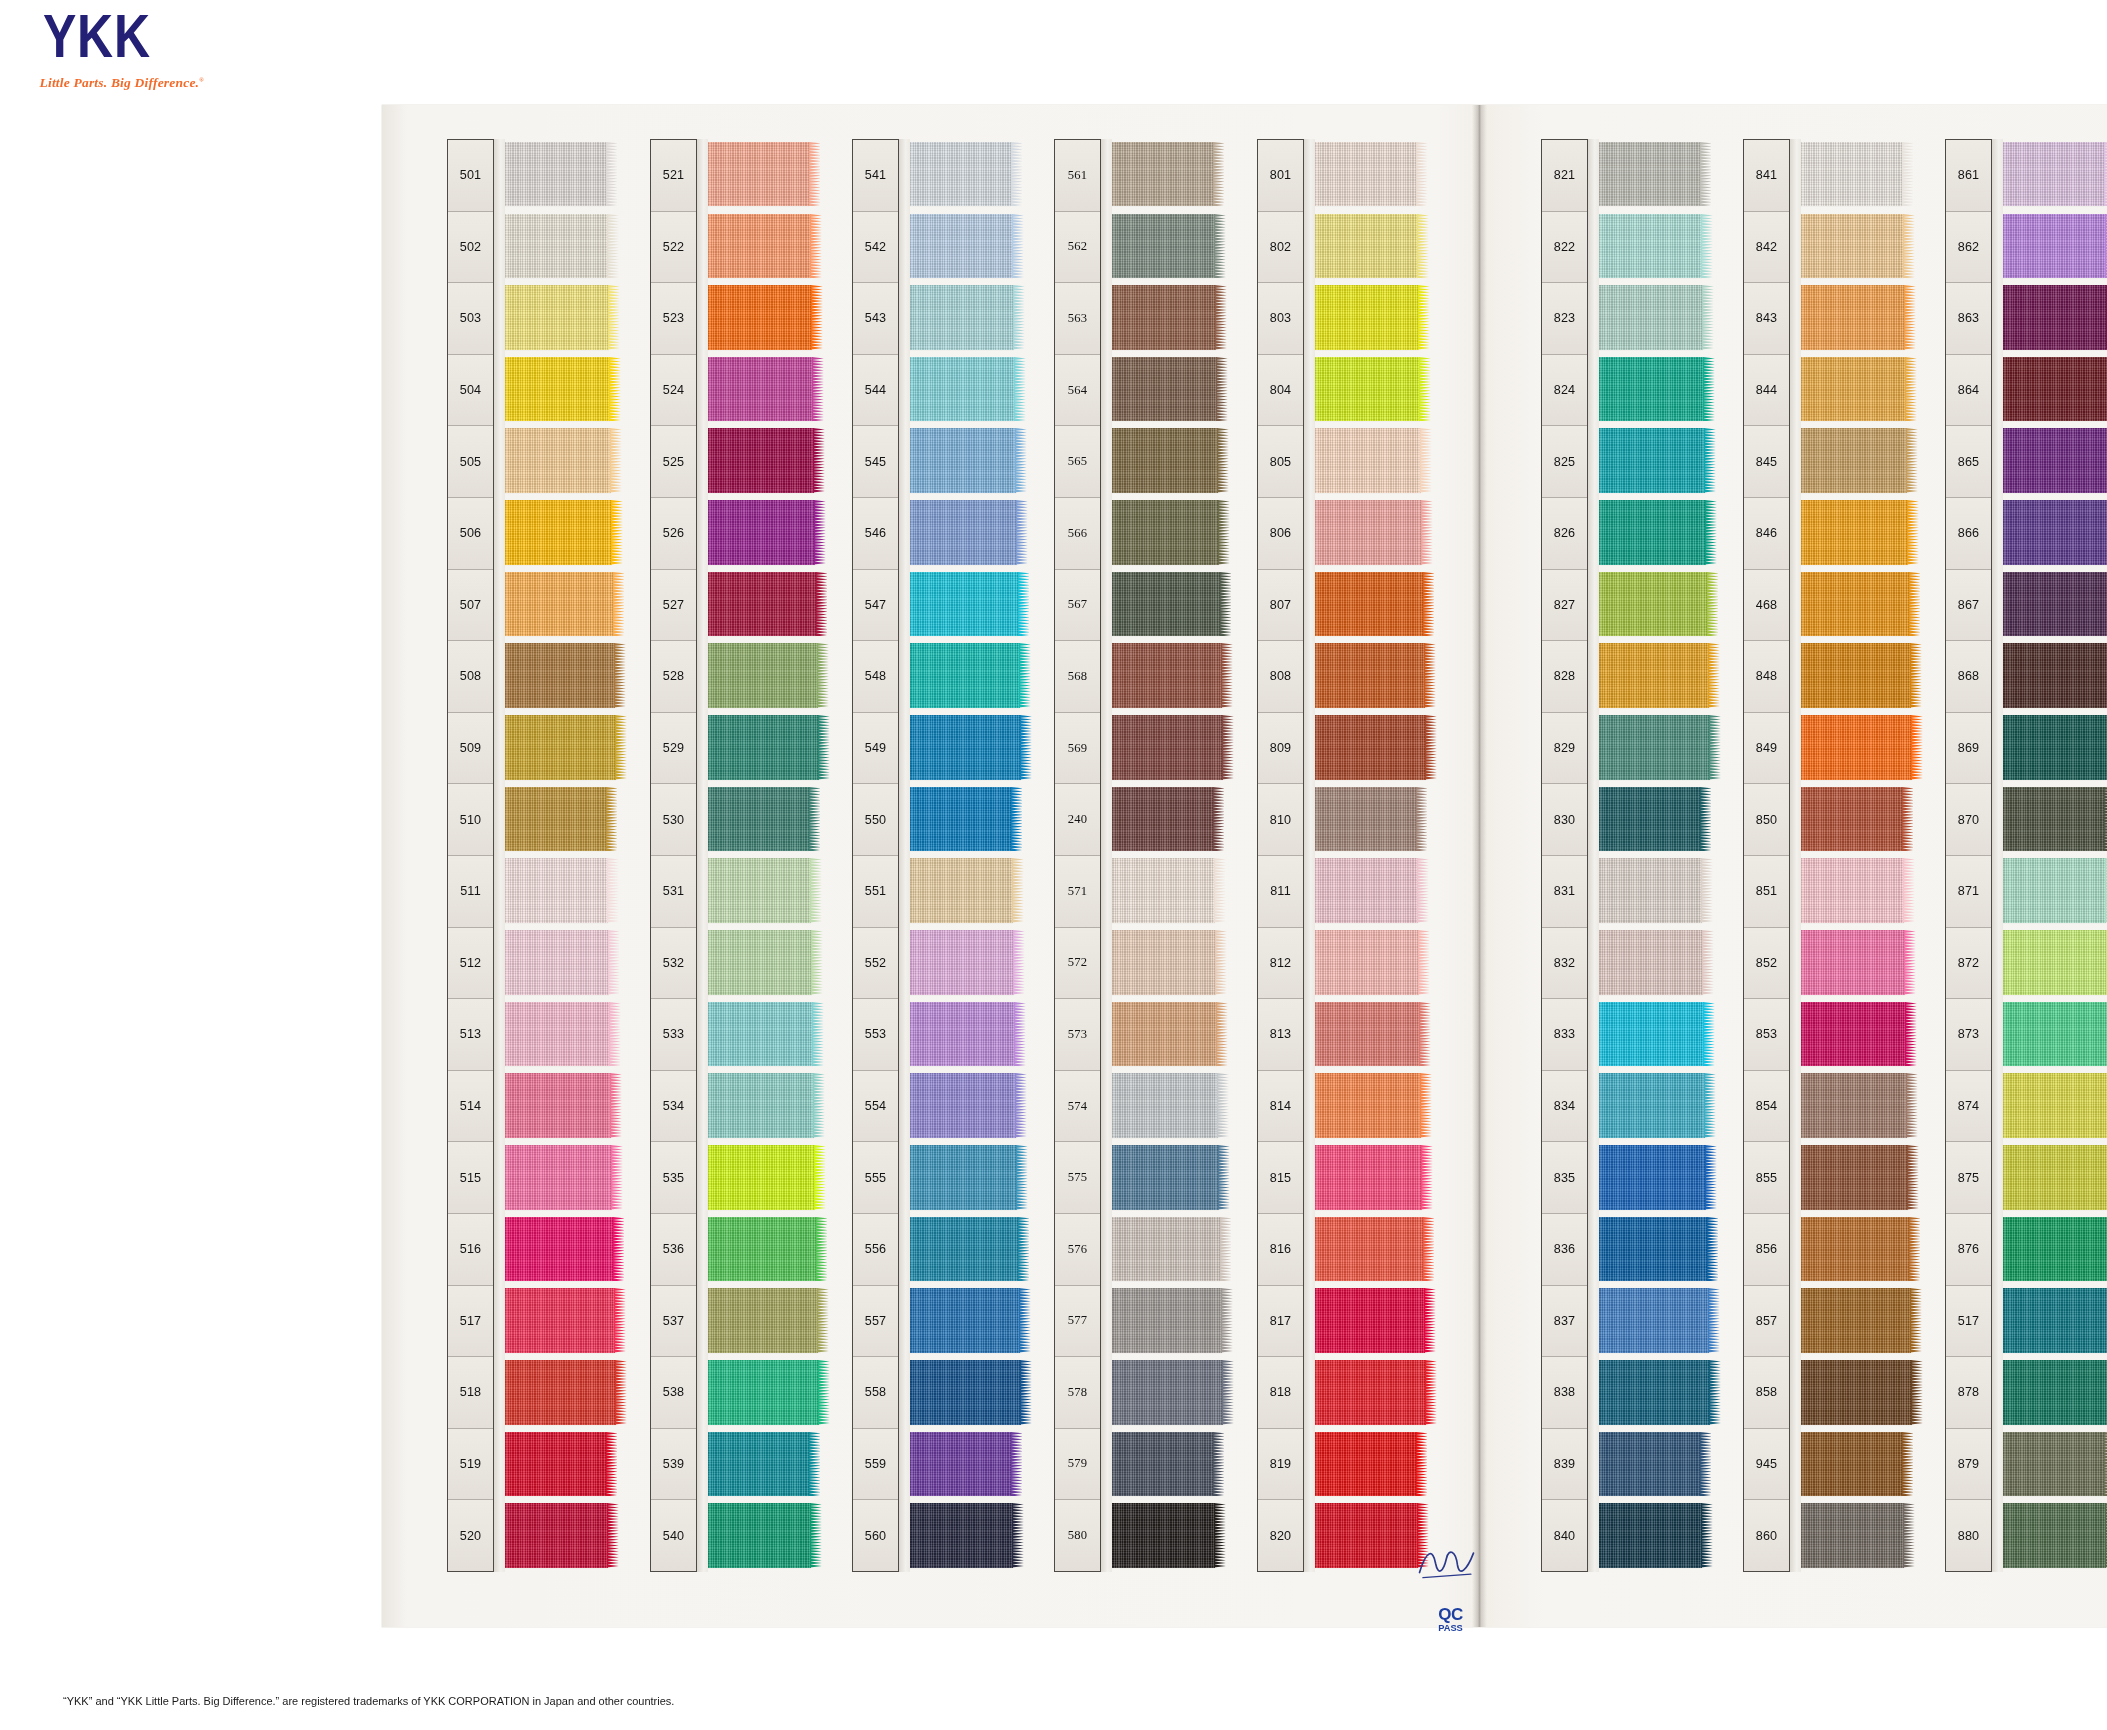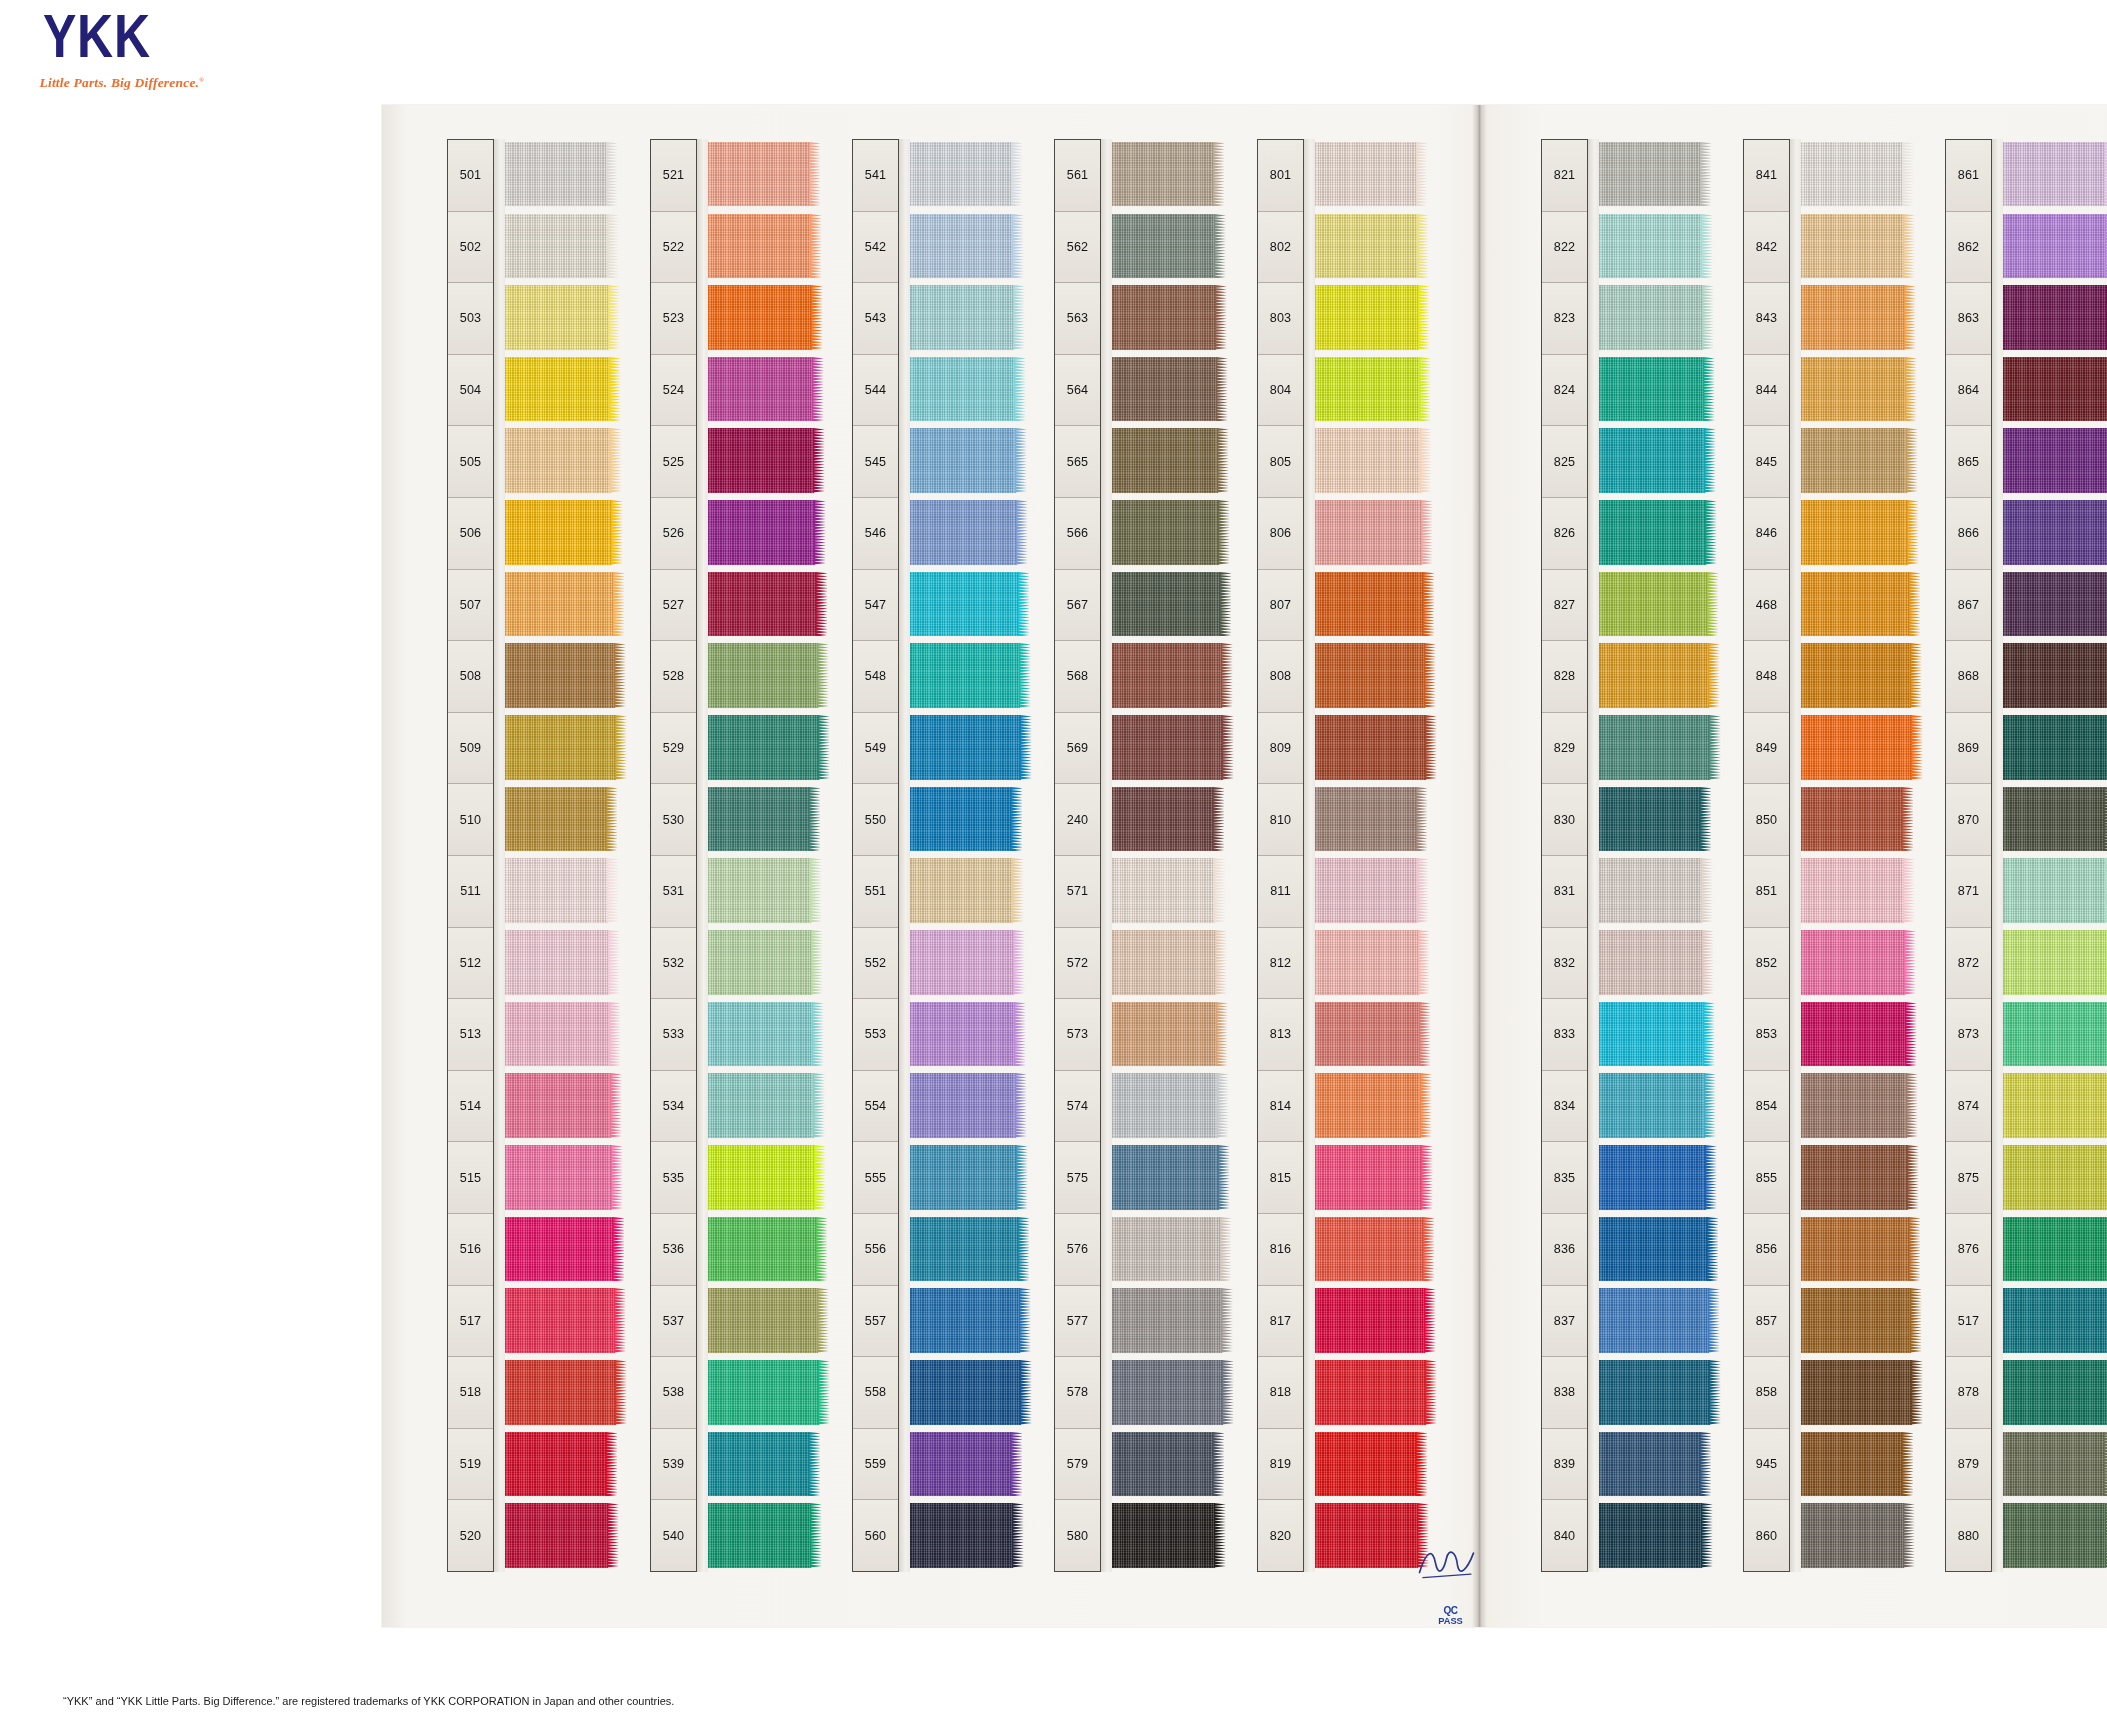--- a/index.html
+++ b/index.html
@@ -111,21 +111,21 @@
   
   #signature{
     position:absolute;left:1035px;top:1438px;width:59px;height:38px;
     z-index:6;
   }
   #qc-stamp{
     position:absolute;left:1041px;top:1501px;
     width:55px;text-align:center;color:#1d3fa0;z-index:6;
     font-size:9.3px;font-weight:bold;line-height:1.05;
   }
-  #qc-stamp .qc{font-size:10px;letter-spacing:-0.4px;}
+  #qc-stamp .qc{font-size:17px;letter-spacing:-0.4px;}
 </style>
 </head>
 <body>
 
 <div id="logo">
   <div class="wordmark">YKK</div>
   <div class="tagline"><span>Little Parts. Big Difference.</span><sup>®</sup></div>
 </div>
 
 <div id="spread">
@@ -755,21 +755,21 @@
             <div class="lbl">554</div>
             <div class="lbl">555</div>
             <div class="lbl">556</div>
             <div class="lbl">557</div>
             <div class="lbl">558</div>
             <div class="lbl">559</div>
             <div class="lbl">560</div>
           </div>
         </div>
       </div>
-      <div class="col" style="left: 672px; width: 176px;">
+      <div class="col" style="left: 672px; width: 176px; font-family: Liberation Serif, serif;">
         <div class="col-inner">
           <div class="swatches">
             <div class="sw-row">
               <div class="ribbon" style="background-color: rgb(185, 168, 147); width: 86%;">
                 <div class="zig">
                   <svg class="zigsvg" viewBox="0 0 10 100" preserveAspectRatio="none" xmlns="http://www.w3.org/2000/svg" aria-hidden="true">
               <path d="M0,0 L10,2.272727272727273 L0,4.545454545454546 L10,6.818181818181818 L0,9.090909090909092 L10,11.363636363636365 L0,13.636363636363637 L10,15.90909090909091 L0,18.181818181818183 L10,20.454545454545457 L0,22.72727272727273 L10,25.000000000000004 L0,27.272727272727273 L10,29.545454545454547 L0,31.81818181818182 L10,34.09090909090909 L0,36.36363636363637 L10,38.63636363636364 L0,40.909090909090914 L10,43.18181818181819 L0,45.45454545454546 L10,47.727272727272734 L0,50.00000000000001 L10,52.27272727272728 L0,54.54545454545455 L10,56.81818181818182 L0,59.09090909090909 L10,61.36363636363637 L0,63.63636363636364 L10,65.90909090909092 L0,68.18181818181819 L10,70.45454545454547 L0,72.72727272727273 L10,75 L0,77.27272727272728 L10,79.54545454545455 L0,81.81818181818183 L10,84.0909090909091 L0,86.36363636363637 L10,88.63636363636364 L0,90.90909090909092 L10,93.18181818181819 L0,95.45454545454547 L10,97.72727272727273 L0,100.00000000000001 Z" fill="#b9a893"></path>
                   </svg>
                 </div>
               </div>

